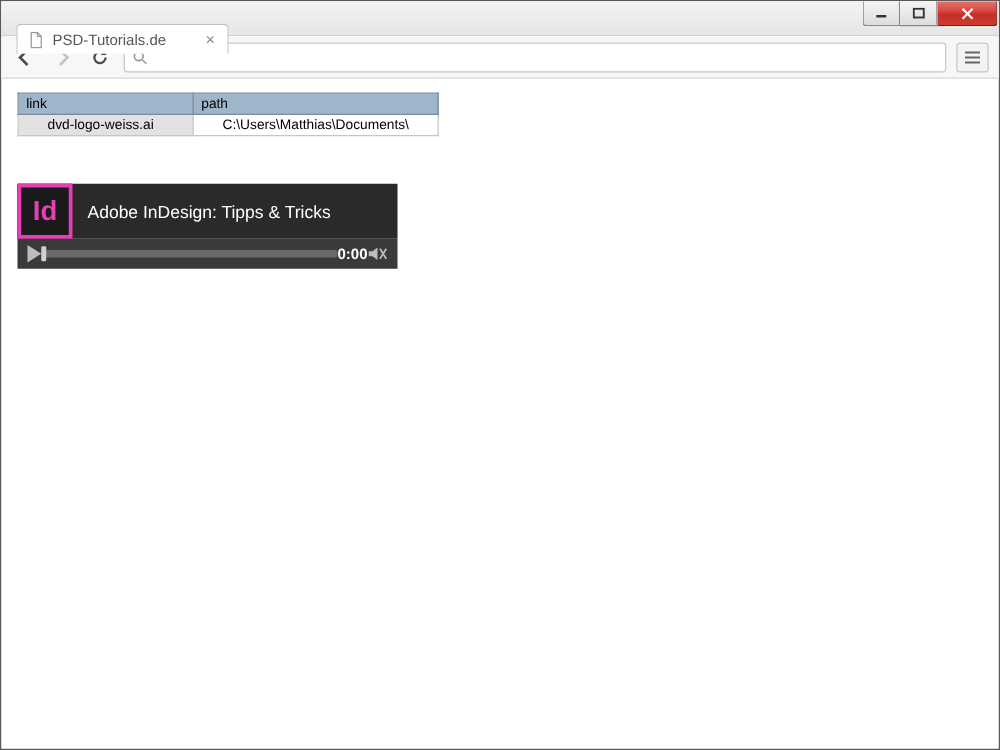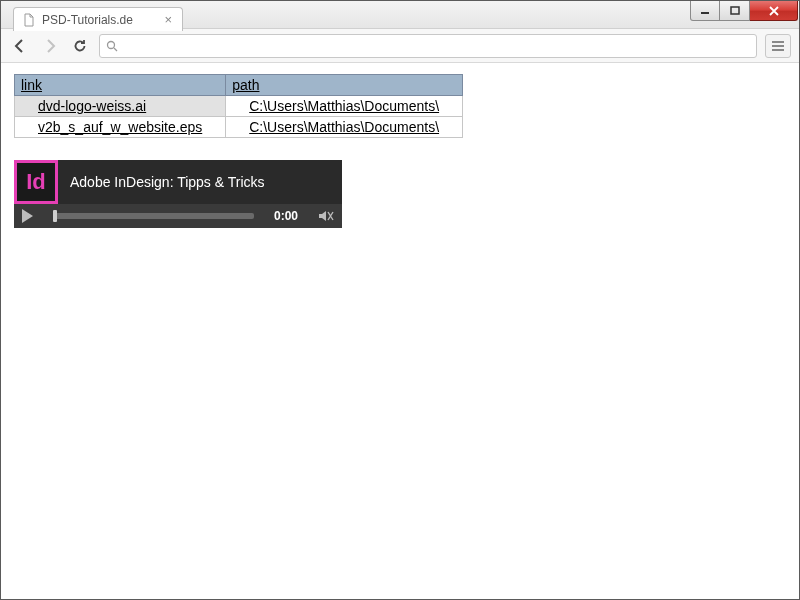--- a/index.html
+++ b/index.html
@@ -5,43 +5,43 @@
   * { box-sizing: border-box; margin: 0; padding: 0; }
   html, body { width: 800px; height: 600px; overflow: hidden; font-family: "Segoe UI", Tahoma, sans-serif; font-size: 12px; background: #000; }
   .window { width: 800px; height: 600px; background: #fff; border: 1px solid #5a5a5a; position: relative; }
   .titlebar { height: 28px; background: linear-gradient(#f3f3f3,#e6e6e6); border-bottom: 1px solid #d0d0d0; display: flex; justify-content: flex-end; align-items: flex-start; }
   .win-btns { display: flex; height: 20px; margin-right: 1px; }
   .win-btn { width: 30px; height: 20px; display: flex; align-items: center; justify-content: center; border: 1px solid #8a8a8a; border-top: none; background: linear-gradient(#f5f5f5,#dcdcdc); }
   .win-btn.min { border-radius: 0 0 0 3px; }
   .win-btn.max { border-left: none; }
   .win-btn.close { width: 48px; background: linear-gradient(#e67470,#d9413a 45%,#c22f27 55%,#cf3b33); border-left: none; border-radius: 0 0 3px 0; border-color:#7a1a14; }
   .win-btn svg { display:block; }
-  .tabstrip { position: absolute; top: 6px; left: 12px; display: flex; align-items: flex-end; height: 24px; }
+  .tabstrip { position: absolute; top: 18px; left: 12px; display: flex; align-items: flex-end; height: 24px; }
   .tab { display: flex; align-items: center; gap: 6px; padding: 4px 10px 4px 8px; background: #fff; border: 1px solid #bfbfbf; border-bottom: none; border-radius: 4px 4px 0 0; height: 24px; min-width: 170px; color:#555; }
   .tab .page-icon { width:14px; height:14px; }
   .tab .close-x { margin-left:auto; color:#888; font-size:13px; line-height:1; }
   .toolbar { height: 34px; background: #f7f7f7; border-bottom: 1px solid #d9d9d9; display: flex; align-items: center; padding: 0 8px; gap: 8px; }
   .nav-btn { width: 22px; height: 22px; display:flex; align-items:center; justify-content:center; color:#555; }
   .nav-btn.disabled { color:#c3c3c3; }
   .omnibox { flex:1; height:24px; border:1px solid #c8c8c8; border-radius:3px; background:#fff; display:flex; align-items:center; padding:0 6px; color:#999; }
   .omnibox svg { margin-right:4px; }
   .menu-btn { width:26px; height:24px; border:1px solid #c8c8c8; border-radius:3px; background:#f3f3f3; display:flex; align-items:center; justify-content:center; color:#666; }
   .content { position:absolute; top:63px; left:1px; right:1px; bottom:1px; background:#fff; padding:10px 12px; }
-  table.datatable { border-collapse: collapse; font-size:14px; color:#000;text-decoration:underline; }
+  table.datatable { border-collapse: collapse; font-size:11px; color:#000; }
   table.datatable th { text-align:left; font-weight:normal; background:#9fb5ca; border:1px solid #7a8aa0; padding:2px 6px; }
   table.datatable td { border:1px solid #c6c6c6; padding:2px 23px; background:#fff; }
   table.datatable tr.selected td.linkcell { background:#e2e2e2; }
   table.datatable td.linkcell { width:140px; }
   table.datatable td.pathcell { width:160px; white-space:nowrap;text-align:center; }
-  .video-widget { margin-top:22px; width:328px; }
+  .video-widget { margin-top:38px; width:304px; }
   .video-head { display:flex; align-items:center; background:#2a2a2a; height:44px; }
   .id-badge { width:44px; height:44px; border:3px solid #e63fb5; background:#1a1a1a; display:flex; align-items:center; justify-content:center; }
   .id-badge span { color:#e63fb5; font-weight:bold; font-size:22px; font-family: "Segoe UI", sans-serif; }
   .video-title { color:#fff; font-size:14px; padding-left:12px; }
-  .video-controls { height:24px; background:#3a3a3a; display:flex; align-items:center; padding:0 8px; gap:20px; }
+  .video-controls { height:24px; background:#3a3a3a; display:flex; align-items:center; padding:0 8px; gap:0; }
   .play-btn { width:0; height:0; border-left:11px solid #bdbdbd; border-top:7px solid transparent; border-bottom:7px solid transparent; }
   .progress { flex:1; height:6px; background:#6a6a6a; border-radius:2px; position:relative; }
   .progress-thumb { position:absolute; left:0; top:-3px; width:4px; height:12px; background:#cfcfcf; border-radius:1px; }
   .time { color:#fff; font-size:12px; font-weight:bold; }
   .mute { color:#bdbdbd; position:relative; display:flex; align-items:center; }
 </style>
 </head>
 <body>
 
 <div class="window">
@@ -113,24 +113,20 @@
         <tr>
           <th>link</th>
           <th>path</th>
         </tr>
       </thead>
       <tbody id="table-body">
           <tr class="selected">
             <td class="linkcell">dvd-logo-weiss.ai</td>
             <td class="pathcell">C:\Users\Matthias\Documents\</td>
           </tr>
-          <tr>
-            <td class="linkcell">v2b_s_auf_w_website.eps</td>
-            <td class="pathcell">C:\Users\Matthias\Documents\</td>
-          </tr>
         </tbody>
     </table>
 
     <div class="video-widget">
       <div class="video-head">
         <div class="id-badge">
             <span>Id</span>
           </div>
         <div class="video-title">Adobe InDesign: Tipps &amp; Tricks</div>
       </div>

